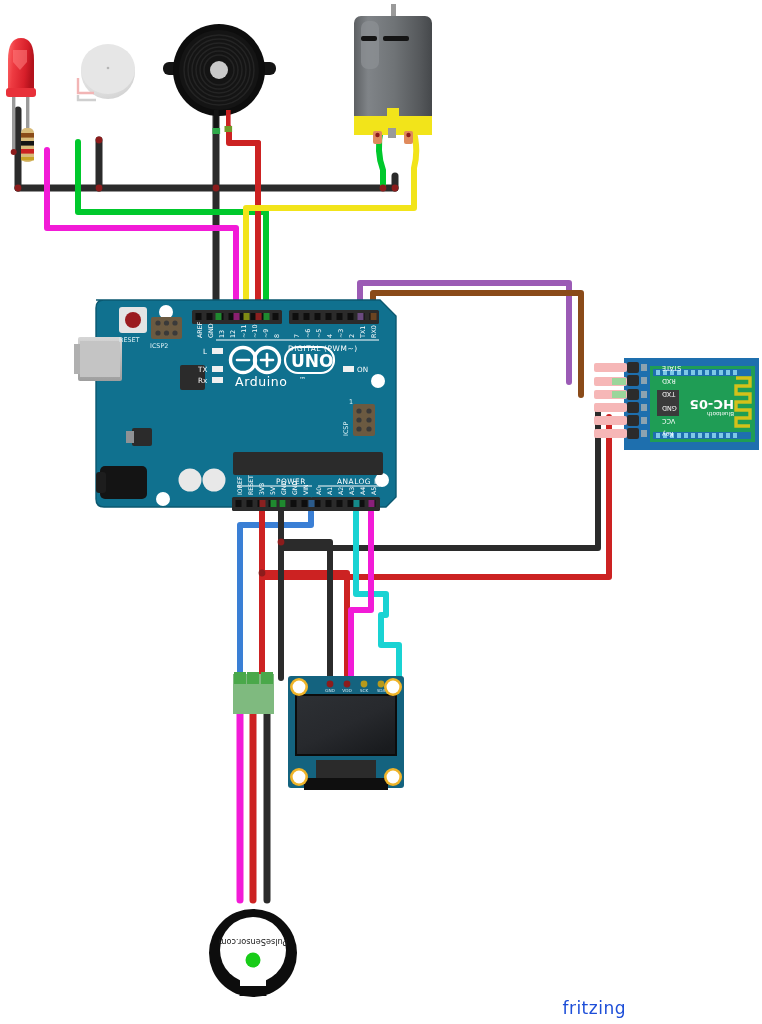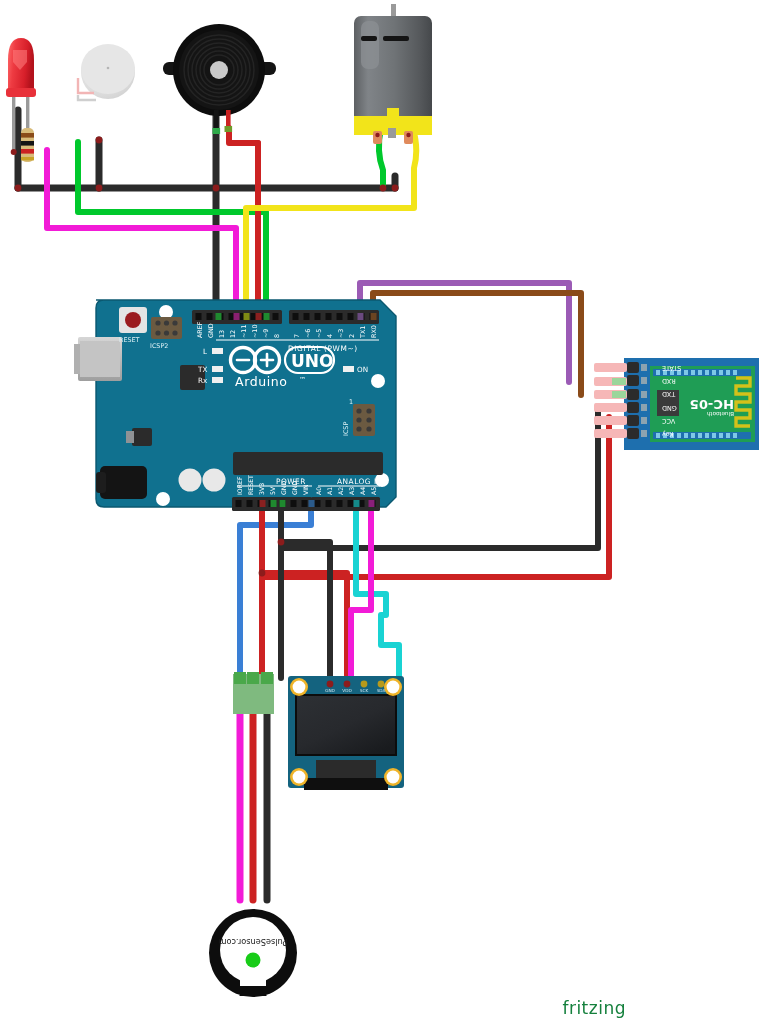--- a/index.html
+++ b/index.html
@@ -6,21 +6,21 @@
   html,body{margin:0;padding:0;background:#ffffff;}
   body{
     font-family:"DejaVu Sans","Liberation Sans",sans-serif;
     width:762px;height:1024px;position:relative;overflow:hidden;
   }
   #stage{position:absolute;left:0;top:0;width:638px;height:1024px;background:#fff;}
   #svgroot{position:absolute;left:0;top:0;}
   .wm{
     position:absolute;right:12px;bottom:6px;
     font-family:"DejaVu Sans","Liberation Sans",sans-serif;
-    font-size:17px;letter-spacing:0.5px;color:#15803d;font-weight:400;
+    font-size:17px;letter-spacing:0.5px;color:#1d4ed8;font-weight:400;
     user-select:none;
   }
   text{font-family:"DejaVu Sans","Liberation Sans",sans-serif;}
 </style>
 </head>
 <body>
 
 <div id="stage">
 
 <svg id="svgroot" width="762" height="1024" viewBox="0 0 762 1024">

